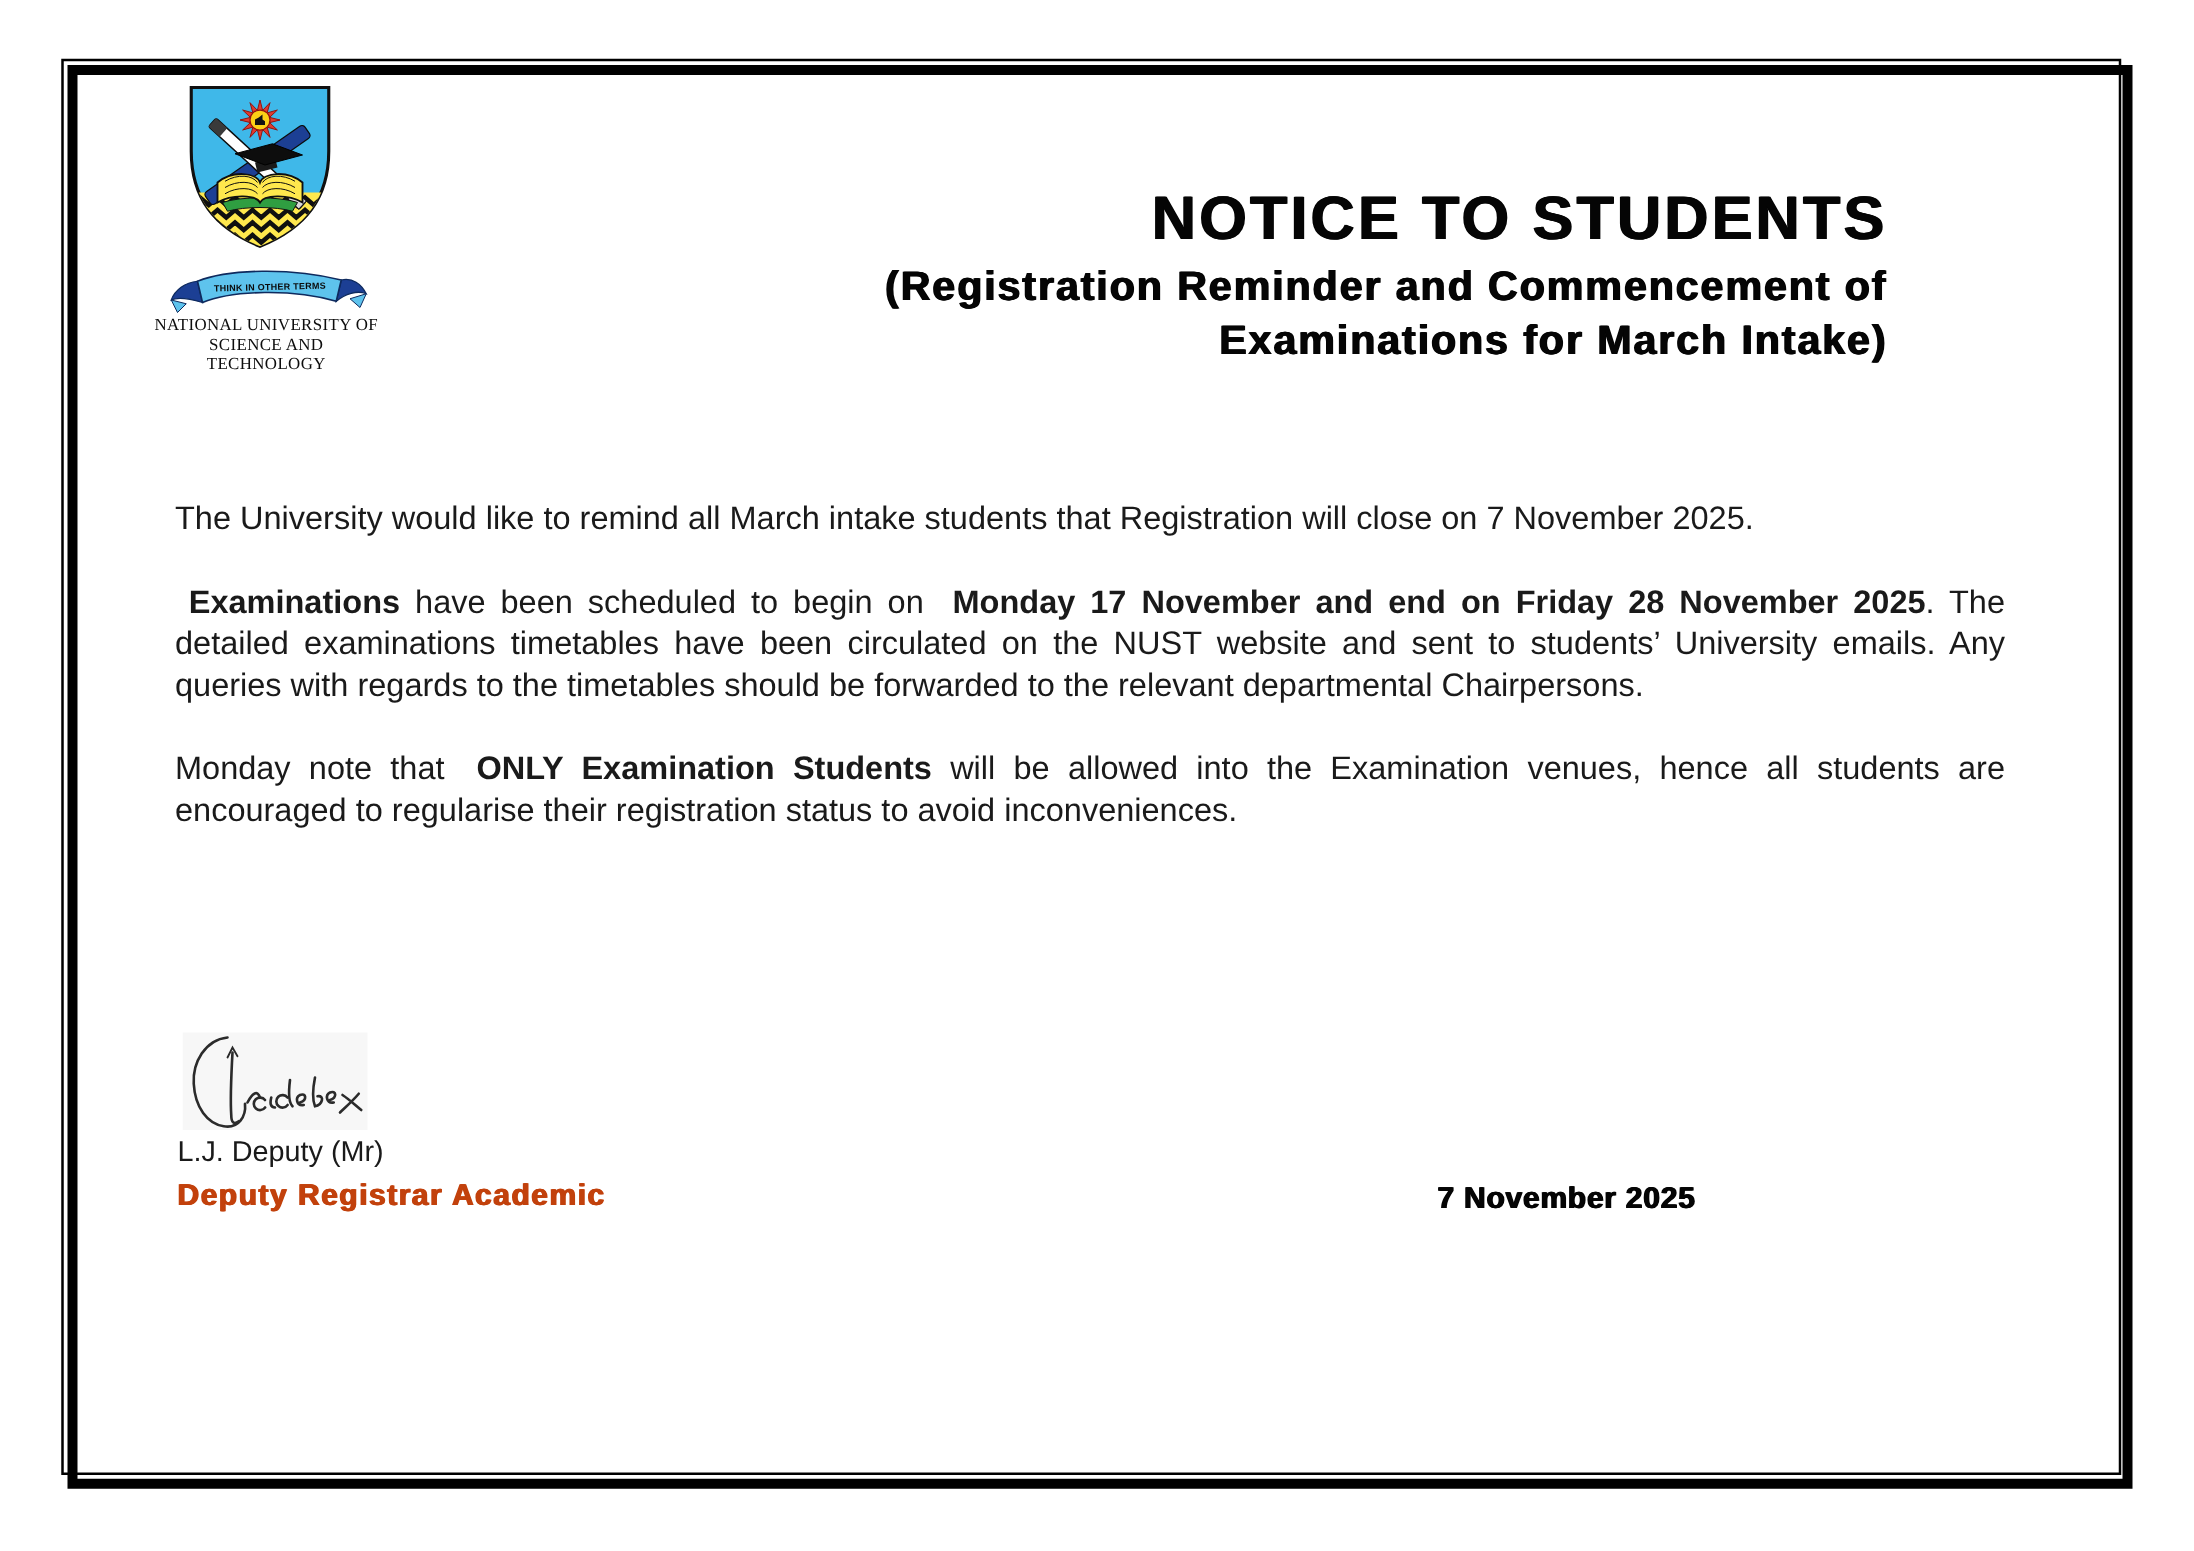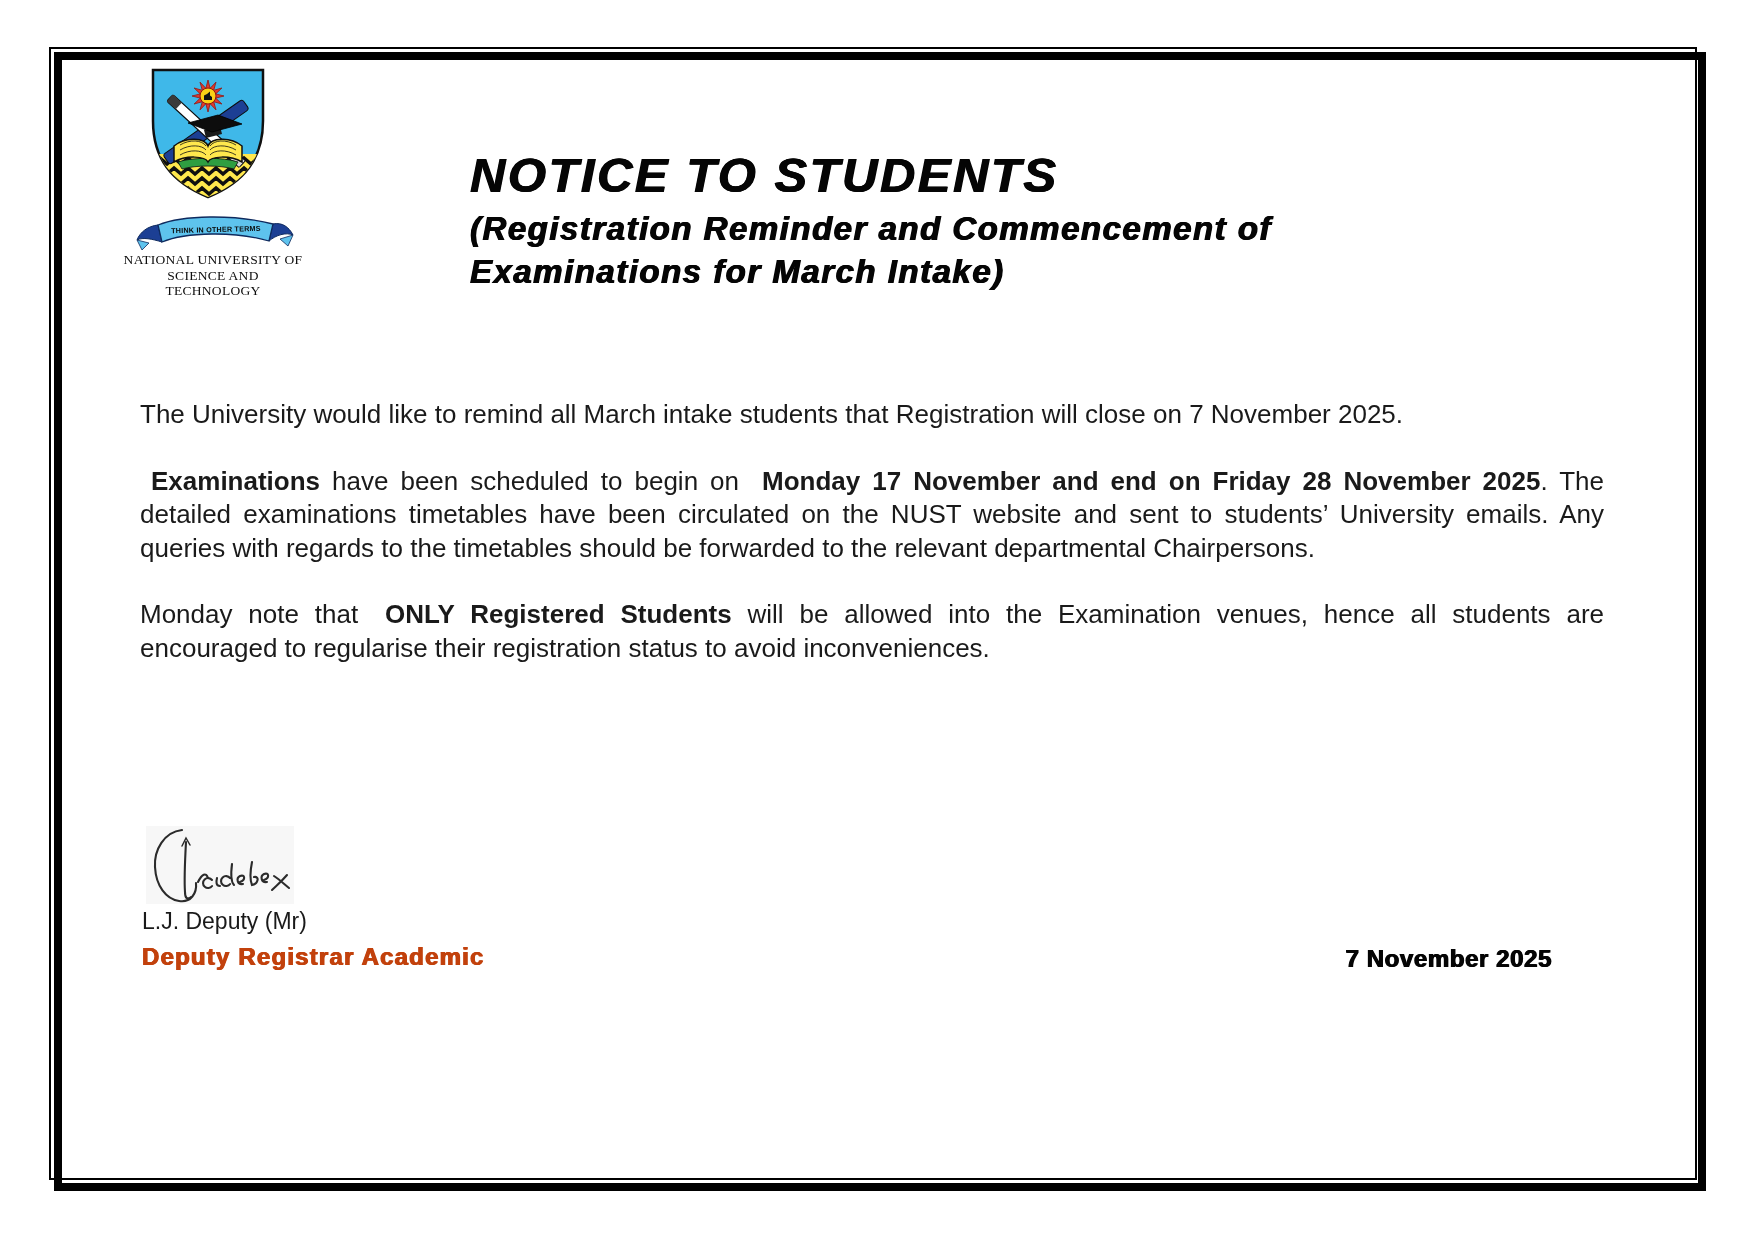--- a/index.html
+++ b/index.html
@@ -7,33 +7,33 @@
         font-family:"Liberation Sans",sans-serif;color:#161616;}
   
   .frame-thin{position:absolute;left:49px;top:47px;width:1648px;height:1133px;
               border:2px solid #000;box-sizing:border-box;}
   .frame-thick{position:absolute;left:54px;top:52px;width:1652px;height:1139px;
                border:8px solid #000;box-sizing:border-box;}
   .logo-svg{position:absolute;left:128px;top:66px;width:176px;height:190px;}
   .inst{position:absolute;left:118px;top:252px;width:190px;text-align:center;
         font-family:"Liberation Serif",serif;font-weight:normal;font-size:13.5px;
         line-height:15.5px;letter-spacing:0.3px;color:#0d0d0d;}
-  .header{position:absolute;left:470px;top:150px;width:1040px;text-align:left;font-style:italic;}
+  .header{position:absolute;left:470px;top:150px;width:1040px;text-align:right;}
   .heavy{text-shadow:0.6px 0 0 currentColor,-0.6px 0 0 currentColor;}
   .title{font-size:49px;font-weight:bold;line-height:50px;letter-spacing:2.5px;color:#050505;}
   .subtitle{font-size:33px;font-weight:bold;line-height:43px;letter-spacing:1.5px;color:#050505;margin-top:7px;}
   .body-text{position:absolute;left:140px;top:398px;width:1464px;font-size:26px;
              line-height:33.5px;text-align:justify;color:#1a1a1a;}
   .body-text p{margin:0 0 33px 0;}
   .b{font-weight:bold;margin-left:11px;}
   .sig-svg{position:absolute;left:146px;top:820px;width:152px;height:90px;}
   .sig-name{position:absolute;left:142px;top:908px;font-size:23px;color:#1a1a1a;}
   .sig-role{position:absolute;left:142px;top:943px;font-size:24px;font-weight:bold;
             letter-spacing:1.2px;color:#c2410c;}
-  .date{position:absolute;left:1150px;top:945px;width:402px;text-align:right;
+  .date{position:absolute;left:1150px;top:945px;width:402px;
         font-size:24px;font-weight:bold;letter-spacing:0.6px;color:#050505;}
 </style>
 </head>
 <body>
 
 <div class="page">
 
   <div class="frame-thin"></div>
   <div class="frame-thick"></div>
 
@@ -100,21 +100,21 @@
 
   <div class="header">
     <div class="title heavy">NOTICE TO STUDENTS</div>
     <div class="subtitle heavy">(Registration Reminder and Commencement of</div>
     <div class="subtitle heavy" style="margin-top:0;">Examinations for March Intake)</div>
   </div>
 
   <div class="body-text">
     <p><span>The University would like to remind all March intake students that Registration will close on 7 November 2025.</span></p>
     <p><span class="b">Examinations</span><span> have been scheduled to begin on </span><span class="b">Monday 17 November and end on Friday 28 November 2025</span><span>. The detailed examinations timetables have been circulated on the NUST website and sent to students’ University emails. Any queries with regards to the timetables should be forwarded to the relevant departmental Chairpersons.</span></p>
-    <p><span>Monday note that </span><span class="b">ONLY Registered Students</span><span> will be allowed into the Examination venues, hence all students are encouraged to regularise their registration status to avoid inconveniences.</span></p>
+    <p><span>Monday note that </span><span class="b">ONLY Examination Students</span><span> will be allowed into the Examination venues, hence all students are encouraged to regularise their registration status to avoid inconveniences.</span></p>
   </div>
 
   <svg class="sig-svg" viewBox="0 0 152 90">
     <rect x="0" y="6" width="148" height="78" fill="#f7f7f7"></rect>
     <g fill="none" stroke="#2b2b2b" stroke-width="2.1" stroke-linecap="round">
       <path d="M36,10 C18,12 8,30 9,47 C10,66 20,79 33,81 C45,83 51,73 50,63"></path>
       <path d="M40,22 C39,40 38,58 39,72 C39,78 41,80 45,77"></path>
       <path d="M36,26 L40,18 L44,25" stroke-width="1.5"></path>
       <path d="M52,62 C56,54 60,52 62,58"></path>
       <path d="M66,60 a5,5 0 1 0 0.1,6 M71,58 C70,62 70,66 74,66"></path>

